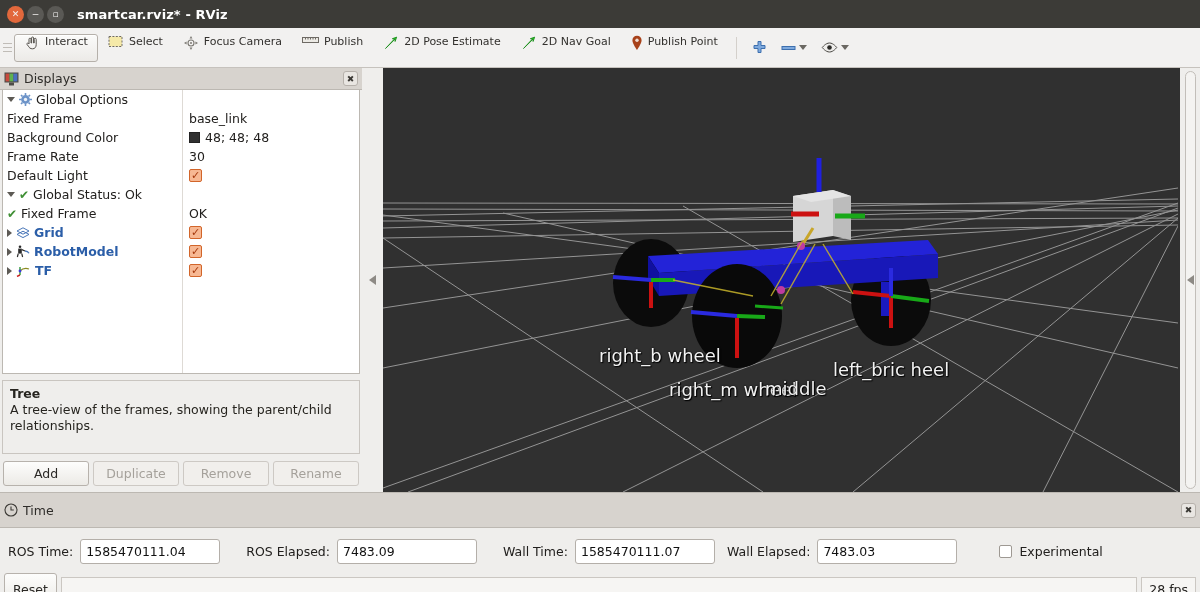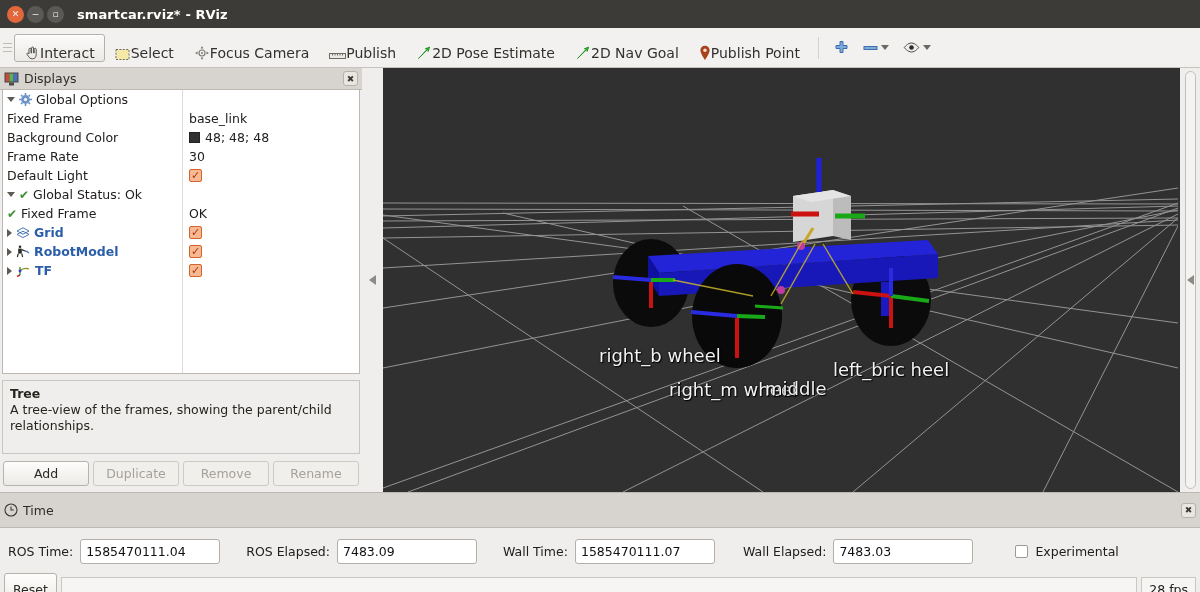--- a/index.html
+++ b/index.html
@@ -27,23 +27,23 @@
 
   
   .toolbar {
     height: 40px; background: #f2f1f0; border-bottom: 1px solid #c6c2bd;
     display: flex; align-items: center; padding-left: 3px; gap: 0px;
   }
   .grip { width: 9px; height: 22px; margin-right: 2px;
           display:flex; flex-direction:column; justify-content:center; gap:3px; }
   .grip i { display:block; height:1px; background:#c0bcb7; }
   .tbtn {
-    display: flex; align-items: flex-end; 
+    display: flex; align-items: flex-start; gap: 5px;
     height: 28px; padding: 0 9px; border: 1px solid transparent;
-    border-radius: 3px; color: #33312e; font-size: 14px; white-space: nowrap;
+    border-radius: 3px; color: #33312e; font-size: 11px; white-space: nowrap;
   }
   .tbtn.active { border-color: #b5b0aa; background: linear-gradient(#fbfbfa,#eceae7);
                  box-shadow: inset 0 1px 0 #fff; }
   .tsep { width: 1px; height: 22px; background: #d4d0cb; margin: 0 8px; }
   .ibtn { display:flex; align-items:center; gap:3px; padding: 0 7px; height: 28px; }
   .caret { width:0; height:0; border-left:4px solid transparent;
            border-right:4px solid transparent; border-top:5px solid #6b6862; }
 
   
   .main { position: relative; height: 424px; display: flex; background:#b91c1c; }
@@ -522,21 +522,21 @@
     <div class="time-row">
       <span class="tlabel">ROS Time:</span>
       <span class="tinput" style="width:140px">1585470111.04</span>
 
       <span class="tlabel" style="margin-left:26px">ROS Elapsed:</span>
       <span class="tinput" style="width:140px">7483.09</span>
 
       <span class="tlabel" style="margin-left:26px">Wall Time:</span>
       <span class="tinput" style="width:140px">1585470111.07</span>
 
-      <span class="tlabel" style="margin-left:28px">Wall Elapsed:</span>
+      <span class="tlabel" style="margin-left:12px">Wall Elapsed:</span>
       <span class="tinput" style="width:140px">7483.03</span>
 
       <span class="cbox" style="margin-left:42px"></span>
       <span class="tlabel" style="margin-left:7px">Experimental</span>
     </div>
 
     <div class="statusbar">
       <span class="resetbtn">Reset</span>
       <span class="statusfield"></span>
       <span class="fps">28 fps</span>

